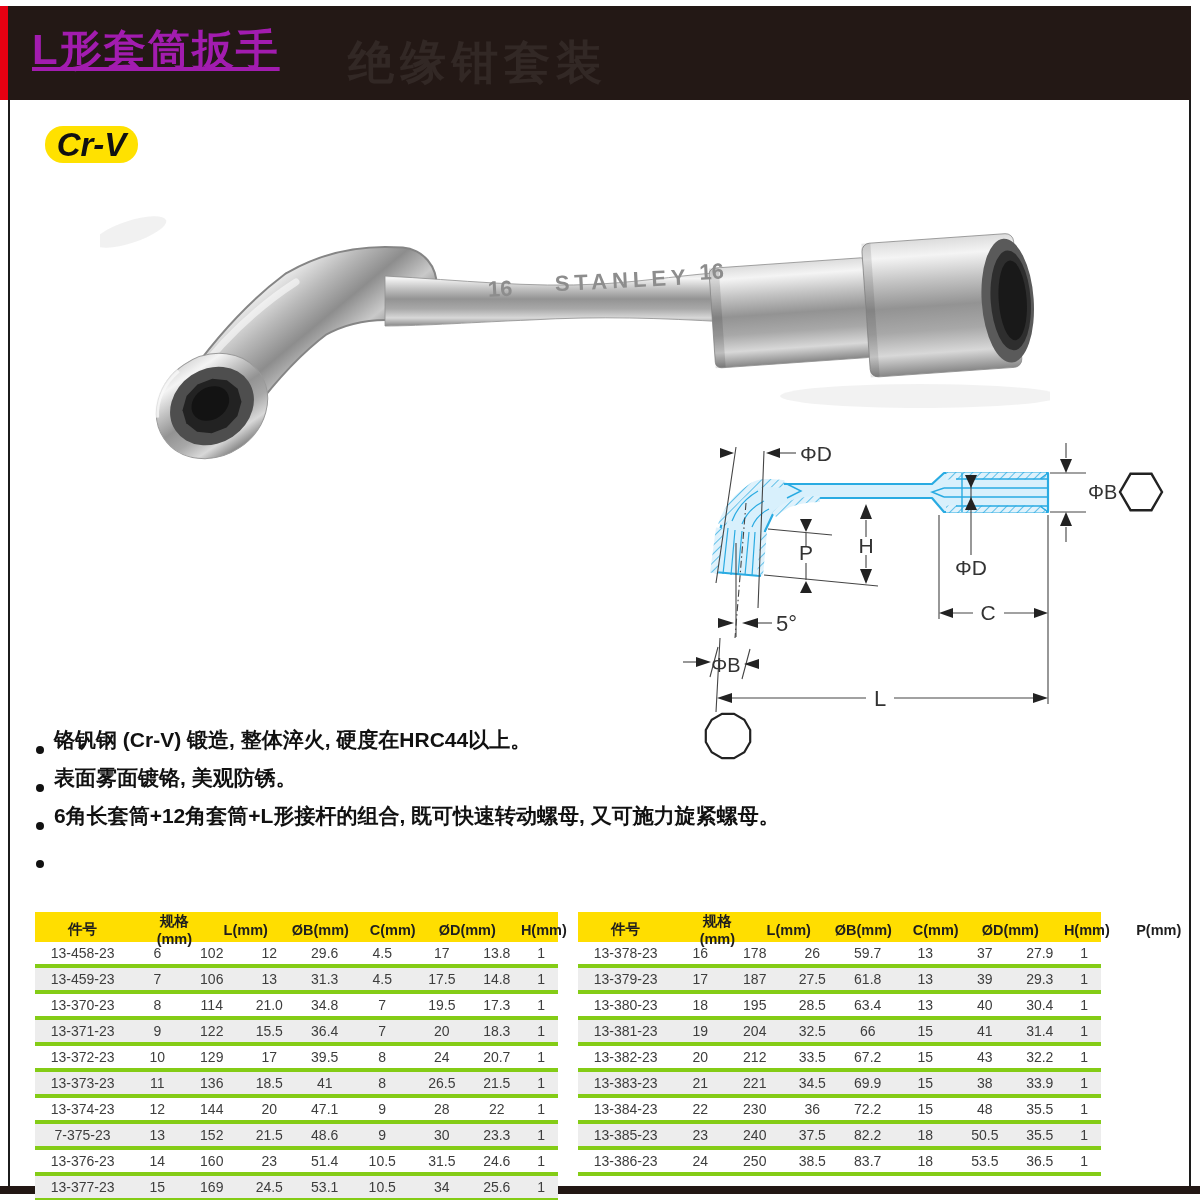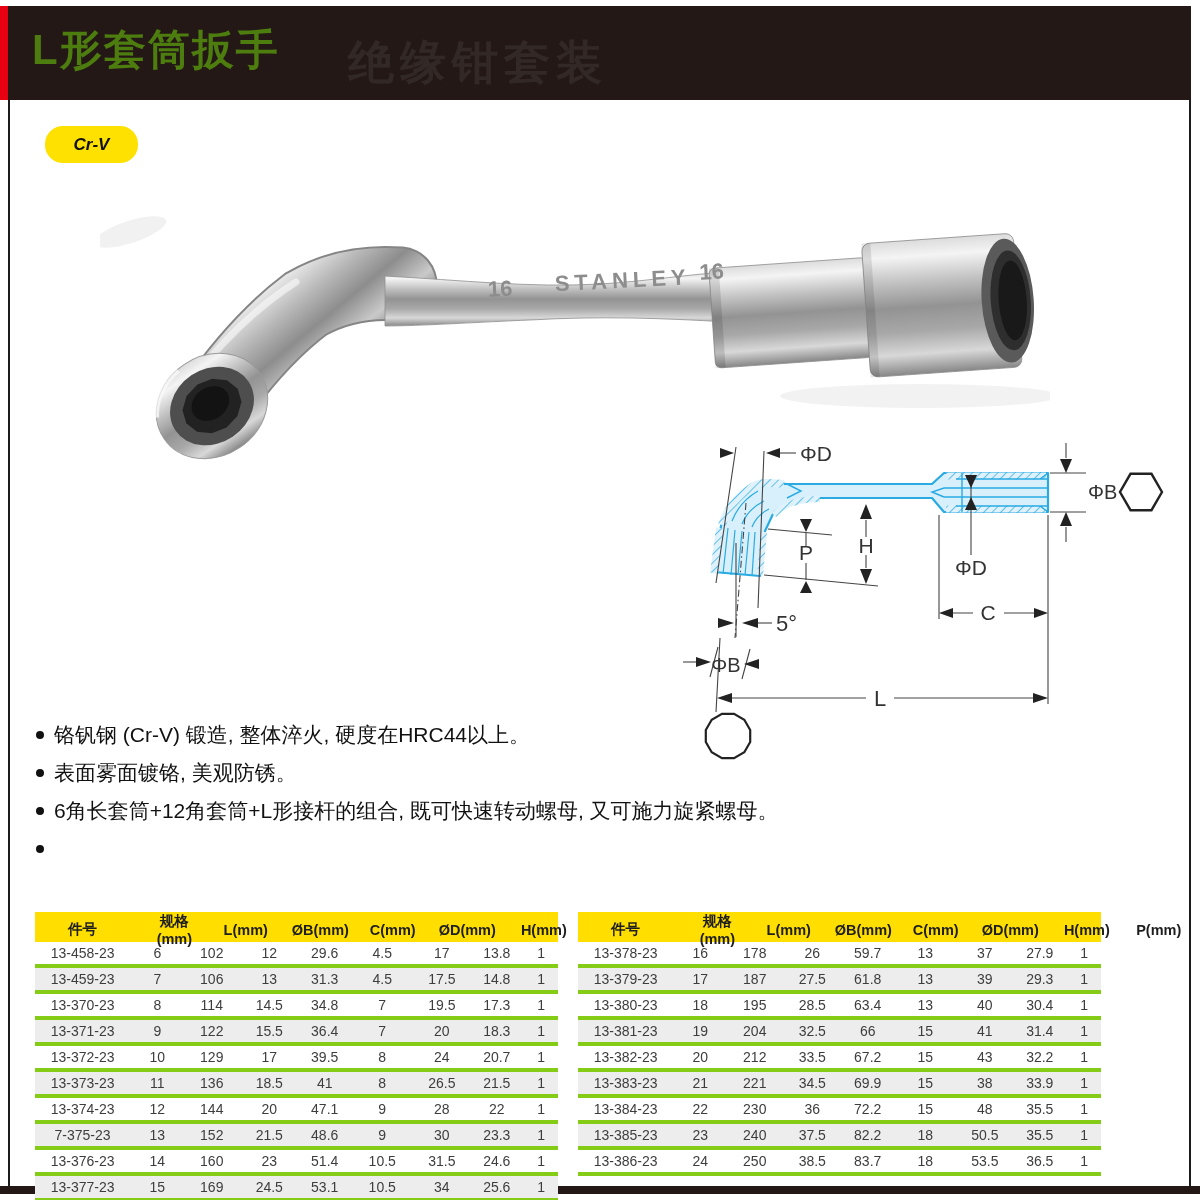--- a/index.html
+++ b/index.html
@@ -3,34 +3,34 @@
 <meta charset="utf-8">
 <style>
   html,body{margin:0;padding:0;}
   body{
     width:1200px;height:1200px;position:relative;background:#fff;
     font-family:"Liberation Sans","DejaVu Sans",sans-serif;overflow:hidden;
   }
   
   .red-stripe{position:absolute;left:0;top:6px;width:8px;height:94px;background:#E60012;}
   .header-bar{position:absolute;left:8px;top:6px;width:1183px;height:94px;background:#231815;}
-  .page-title{position:absolute;left:32px;top:22px;color:#4d7c0f;font-size:42px;font-weight:600;letter-spacing:2px;}
+  .page-title{position:absolute;left:32px;top:22px;color:#a21caf;font-size:42px;font-weight:600;letter-spacing:2px;text-decoration:underline;}
   .watermark{position:absolute;left:340px;top:26px;font-size:46px;font-weight:700;letter-spacing:6px;color:rgba(255,255,255,0.07);}
   .border-left{position:absolute;left:8px;top:100px;width:2px;height:1088px;background:#1c1c1c;}
   .border-right{position:absolute;left:1189px;top:100px;width:2px;height:1088px;background:#1c1c1c;}
   .bottom-bar{position:absolute;left:0;top:1186px;width:1200px;height:8px;background:#231815;}
   
   .crv-badge{
     position:absolute;left:45px;top:126px;width:93px;height:37px;background:#FFE100;
     border-radius:18px;display:flex;align-items:center;justify-content:center;
-    font-style:italic;font-weight:bold;font-size:17px;color:#111;
+    font-style:italic;font-weight:bold;font-size:33px;color:#111;
   }
   
   .features{position:absolute;left:36px;top:716px;width:880px;list-style:none;margin:0;padding:0;}
-  .features li{display:flex;align-items:center;height:38px;font-size:21px;color:#111;}
+  .features li{display:flex;align-items:flex-end;height:38px;font-size:21px;color:#111;font-weight:bold;}
   .features .dot{width:8px;height:8px;border-radius:50%;background:#111;margin-right:10px;flex:0 0 8px;}
   
   .spec-table{position:absolute;top:912px;width:523px;font-size:14px;color:#3d3d3d;}
   .spec-table.left{left:35px;} .spec-table.right{left:578px;}
   .rowgrid{display:grid;grid-template-columns:18.2% 10.4% 10.4% 11.6% 9.6% 12.4% 10.4% 10.6% 6.4%;}
   .thead{background:#FFDE00;height:30px;align-items:center;font-weight:bold;color:#1e1e1e;font-size:14.5px;gap:17px;}
   .thead .th{text-align:center;}
   .thead .th-icon{display:flex;justify-content:center;align-items:center;}
   .tbody .tr{display:grid;grid-template-columns:18.2% 10.4% 10.4% 11.6% 9.6% 12.4% 10.4% 10.6% 6.4%;
     height:22px;align-items:center;border-bottom:4px solid #84cc16;background:#fff;}
@@ -276,21 +276,21 @@
         <div class="td">31.3</div>
         <div class="td">4.5</div>
         <div class="td">17.5</div>
         <div class="td">14.8</div>
         <div class="td">1</div>
       </div>
       <div class="tr">
         <div class="td">13-370-23</div>
         <div class="td">8</div>
         <div class="td">114</div>
-        <div class="td">14.5</div>
+        <div class="td">21.0</div>
         <div class="td">34.8</div>
         <div class="td">7</div>
         <div class="td">19.5</div>
         <div class="td">17.3</div>
         <div class="td">1</div>
       </div>
       <div class="tr">
         <div class="td">13-371-23</div>
         <div class="td">9</div>
         <div class="td">122</div>

